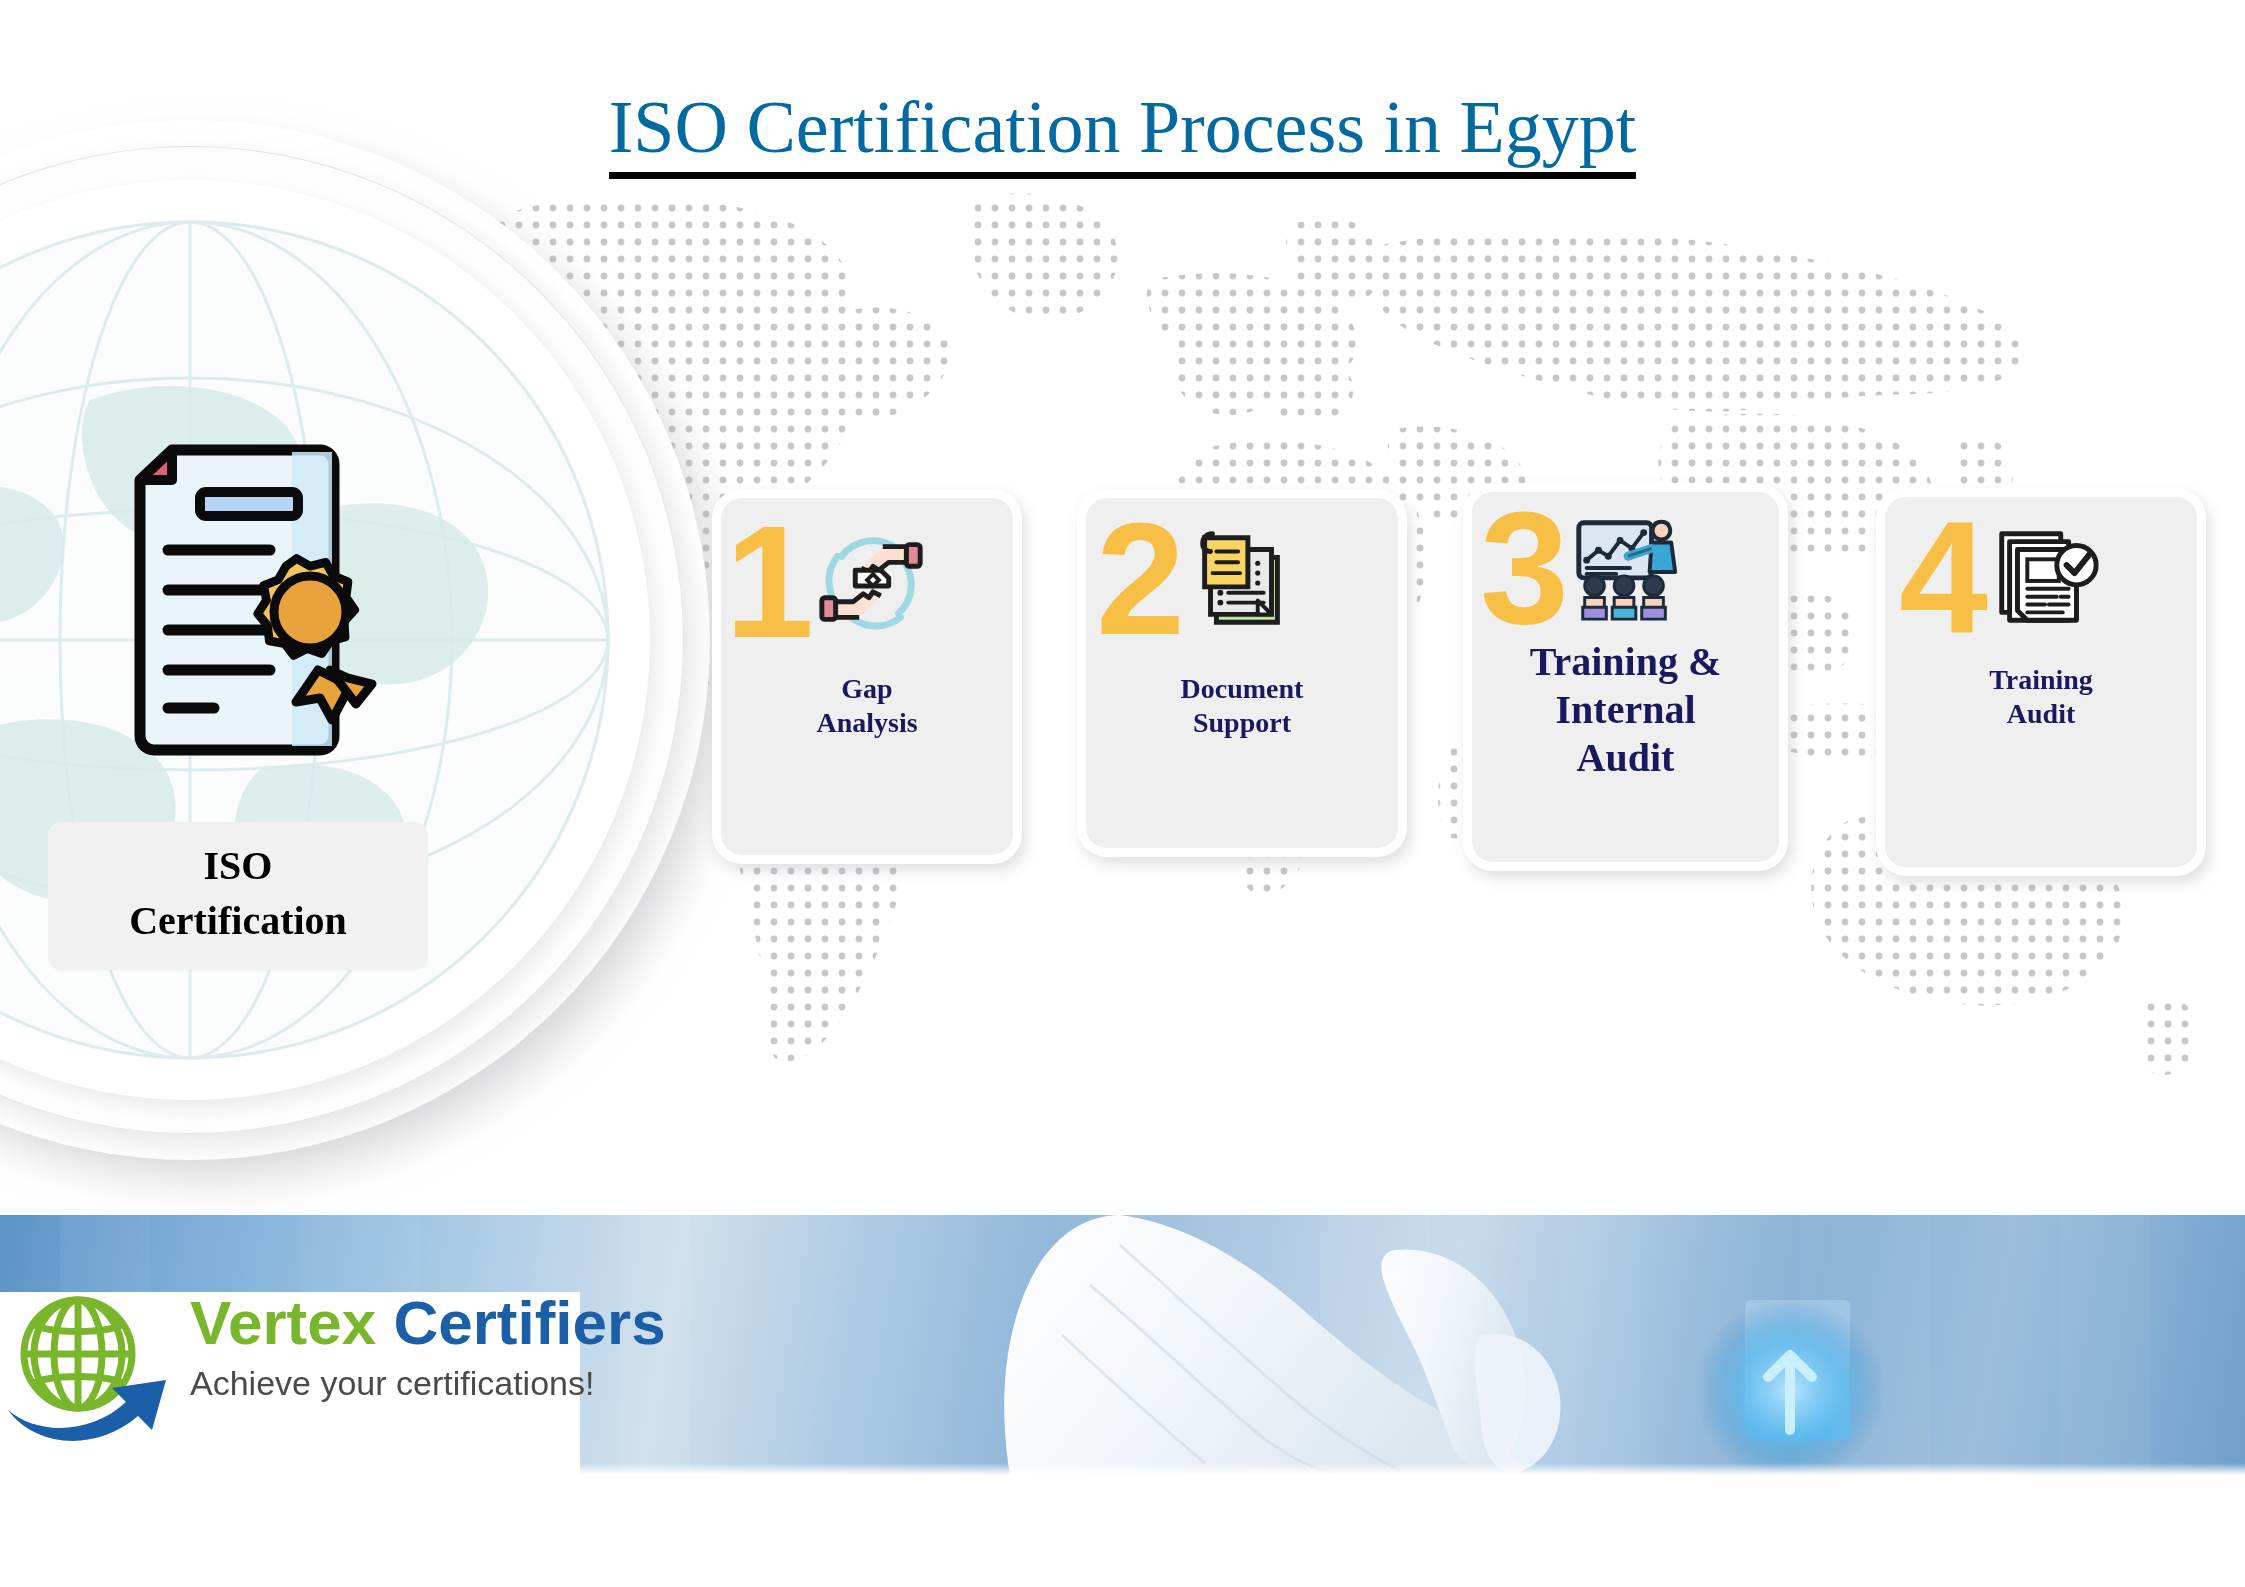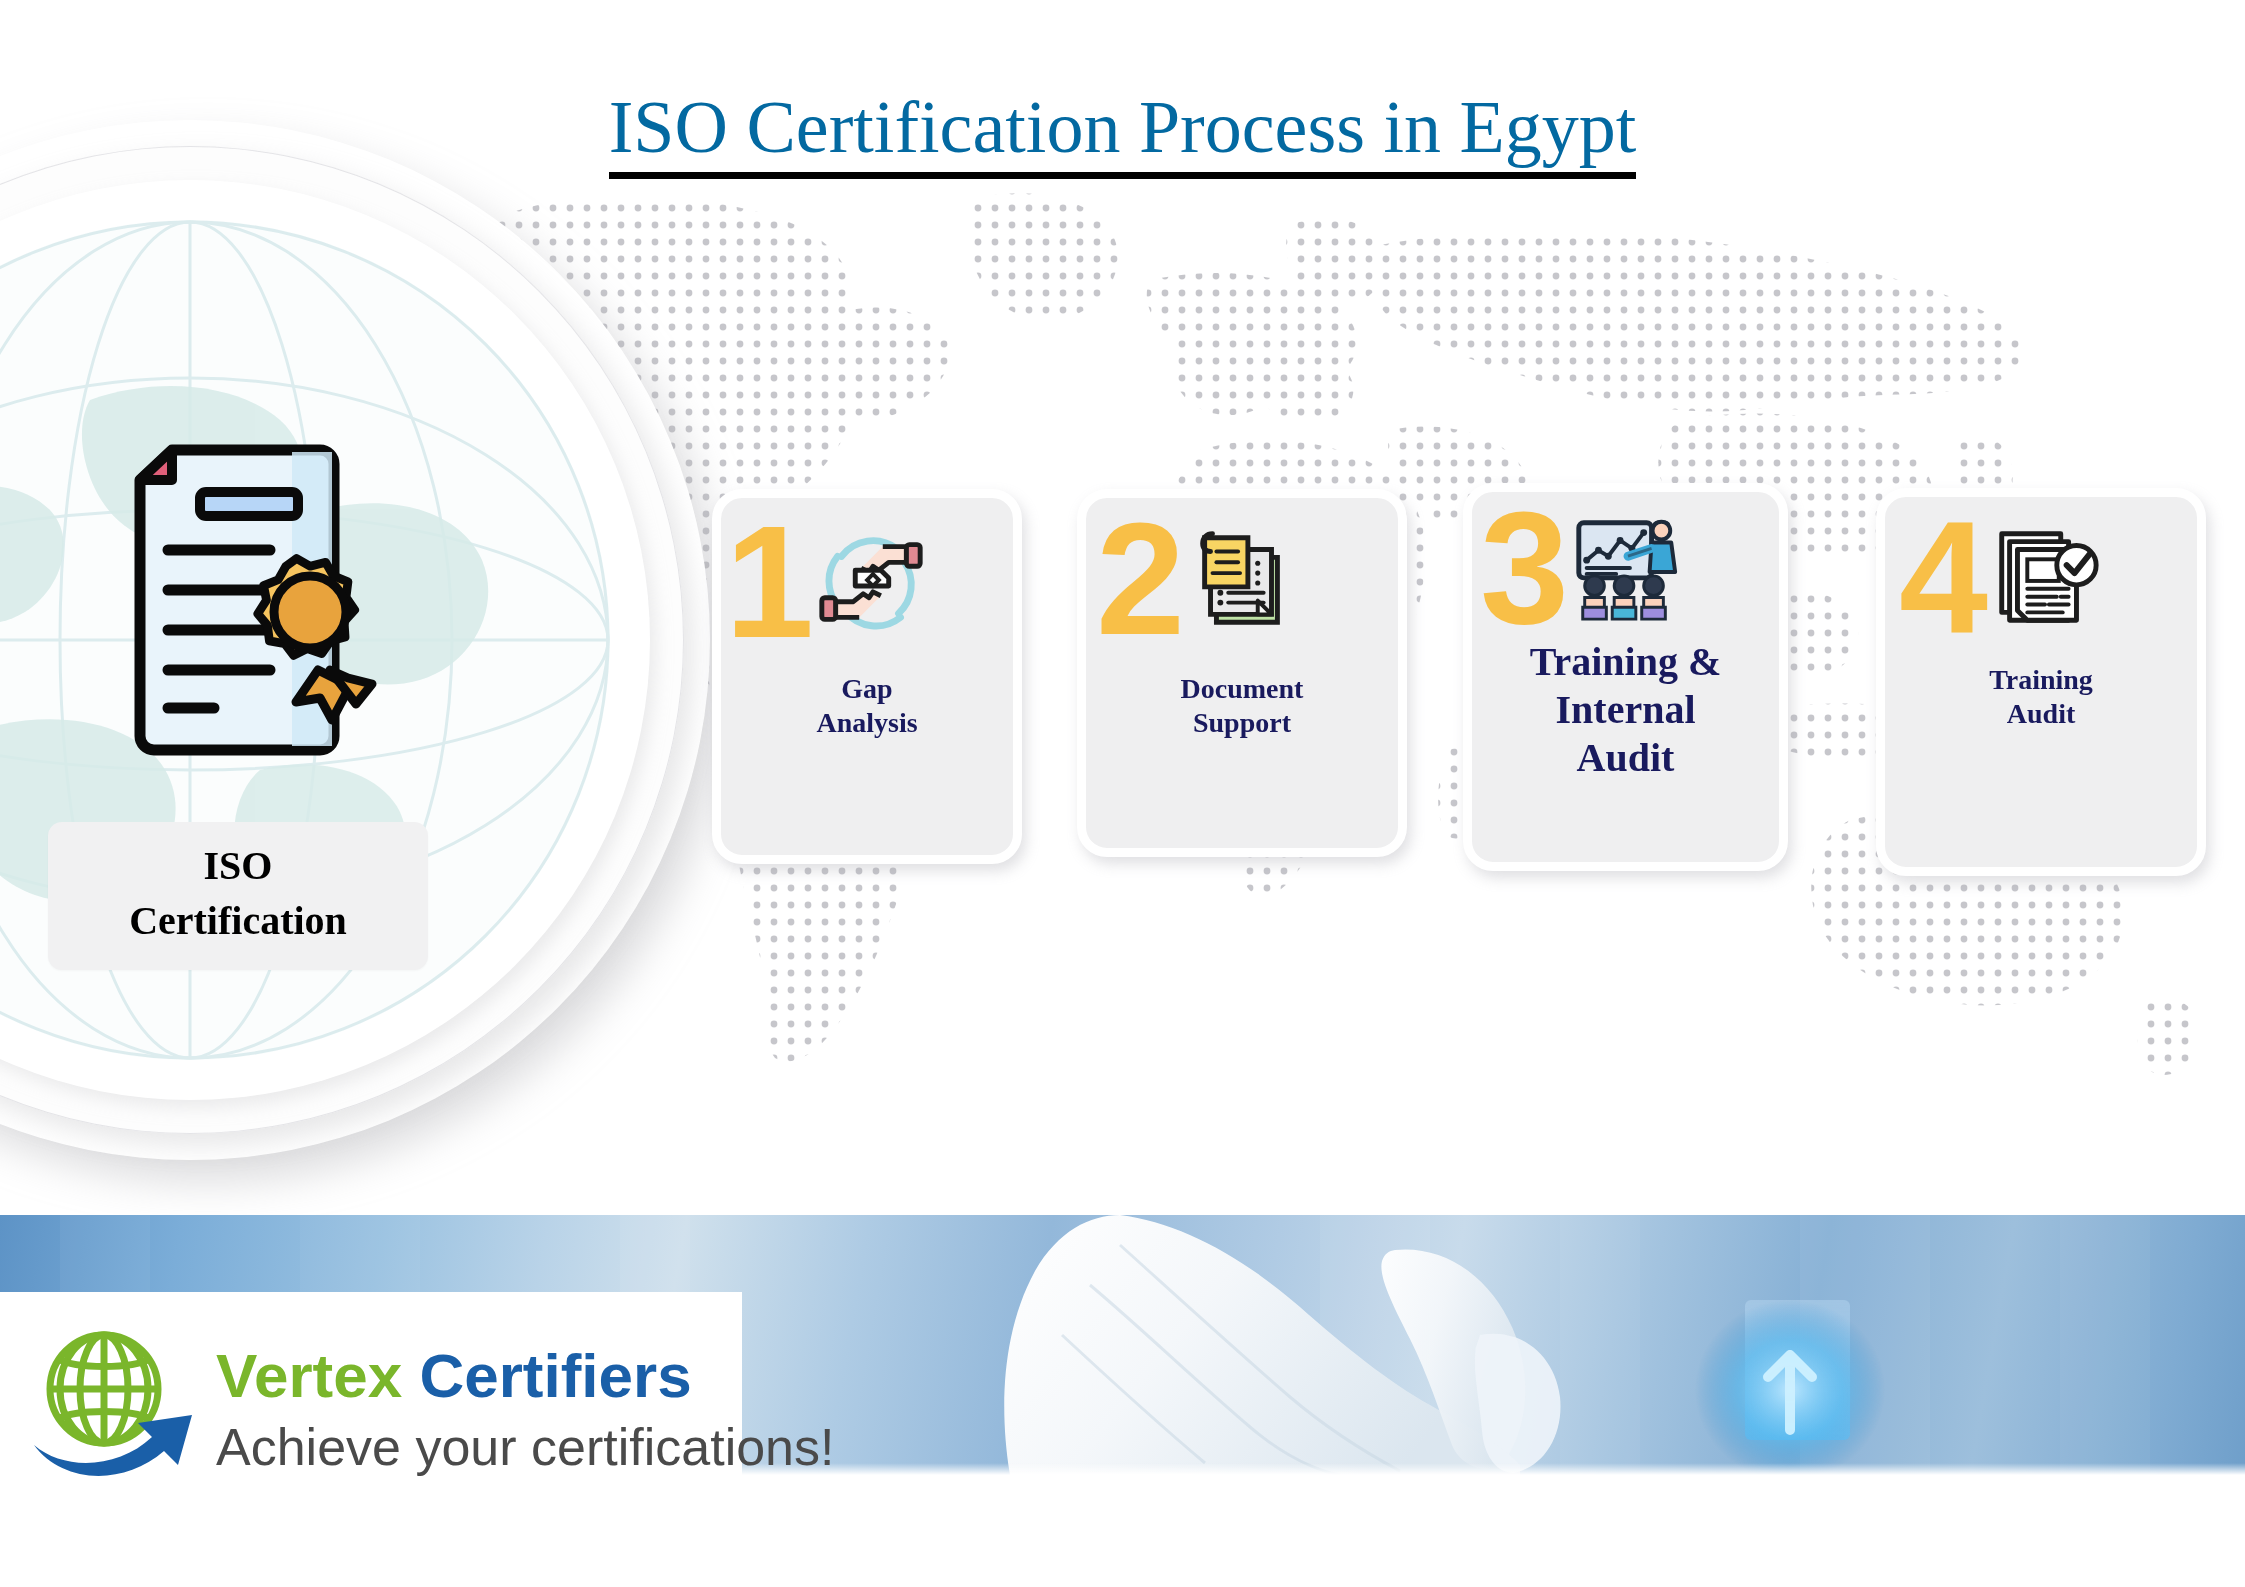--- a/index.html
+++ b/index.html
@@ -227,44 +227,44 @@
     left: 0; bottom: 0;
     width: 2245px; height: 12px;
     background: linear-gradient(to bottom, rgba(255,255,255,0), #ffffff);
   }
 
   
   #logo-box {
     position: absolute;
     left: 0px;
     top: 1292px;
-    width: 742px;
+    width: 580px;
     height: 185px;
     background: #ffffff;
     z-index: 20;
     display: flex;
-    align-items: flex-end;
-    padding-left: 26px;
+    align-items: flex-start;
+    padding-left: 0;
     box-sizing: border-box;
   }
   #logo-mark { width: 180px; height: 150px; flex: 0 0 auto; }
   #logo-text { margin-left: 10px; }
   #logo-title {
     font-family: "Liberation Sans", sans-serif;
     font-weight: 700;
     font-size: 62px;
     line-height: 1.0;
     white-space: nowrap;
   }
   #logo-title .w1 { color: #7ab62b; }
   #logo-title .w2 { color: #1a5fa8; }
   #logo-tag {
     font-family: "Liberation Sans", sans-serif;
     font-weight: 400;
-    font-size: 52px;
+    font-size: 34px;
     color: #4a4a4a;
     margin-top: 10px;
     white-space: nowrap;
   }
 
   
   #bottom-white {
     position: absolute;
     left: 0; top: 1475px;
     width: 2245px; height: 112px;

